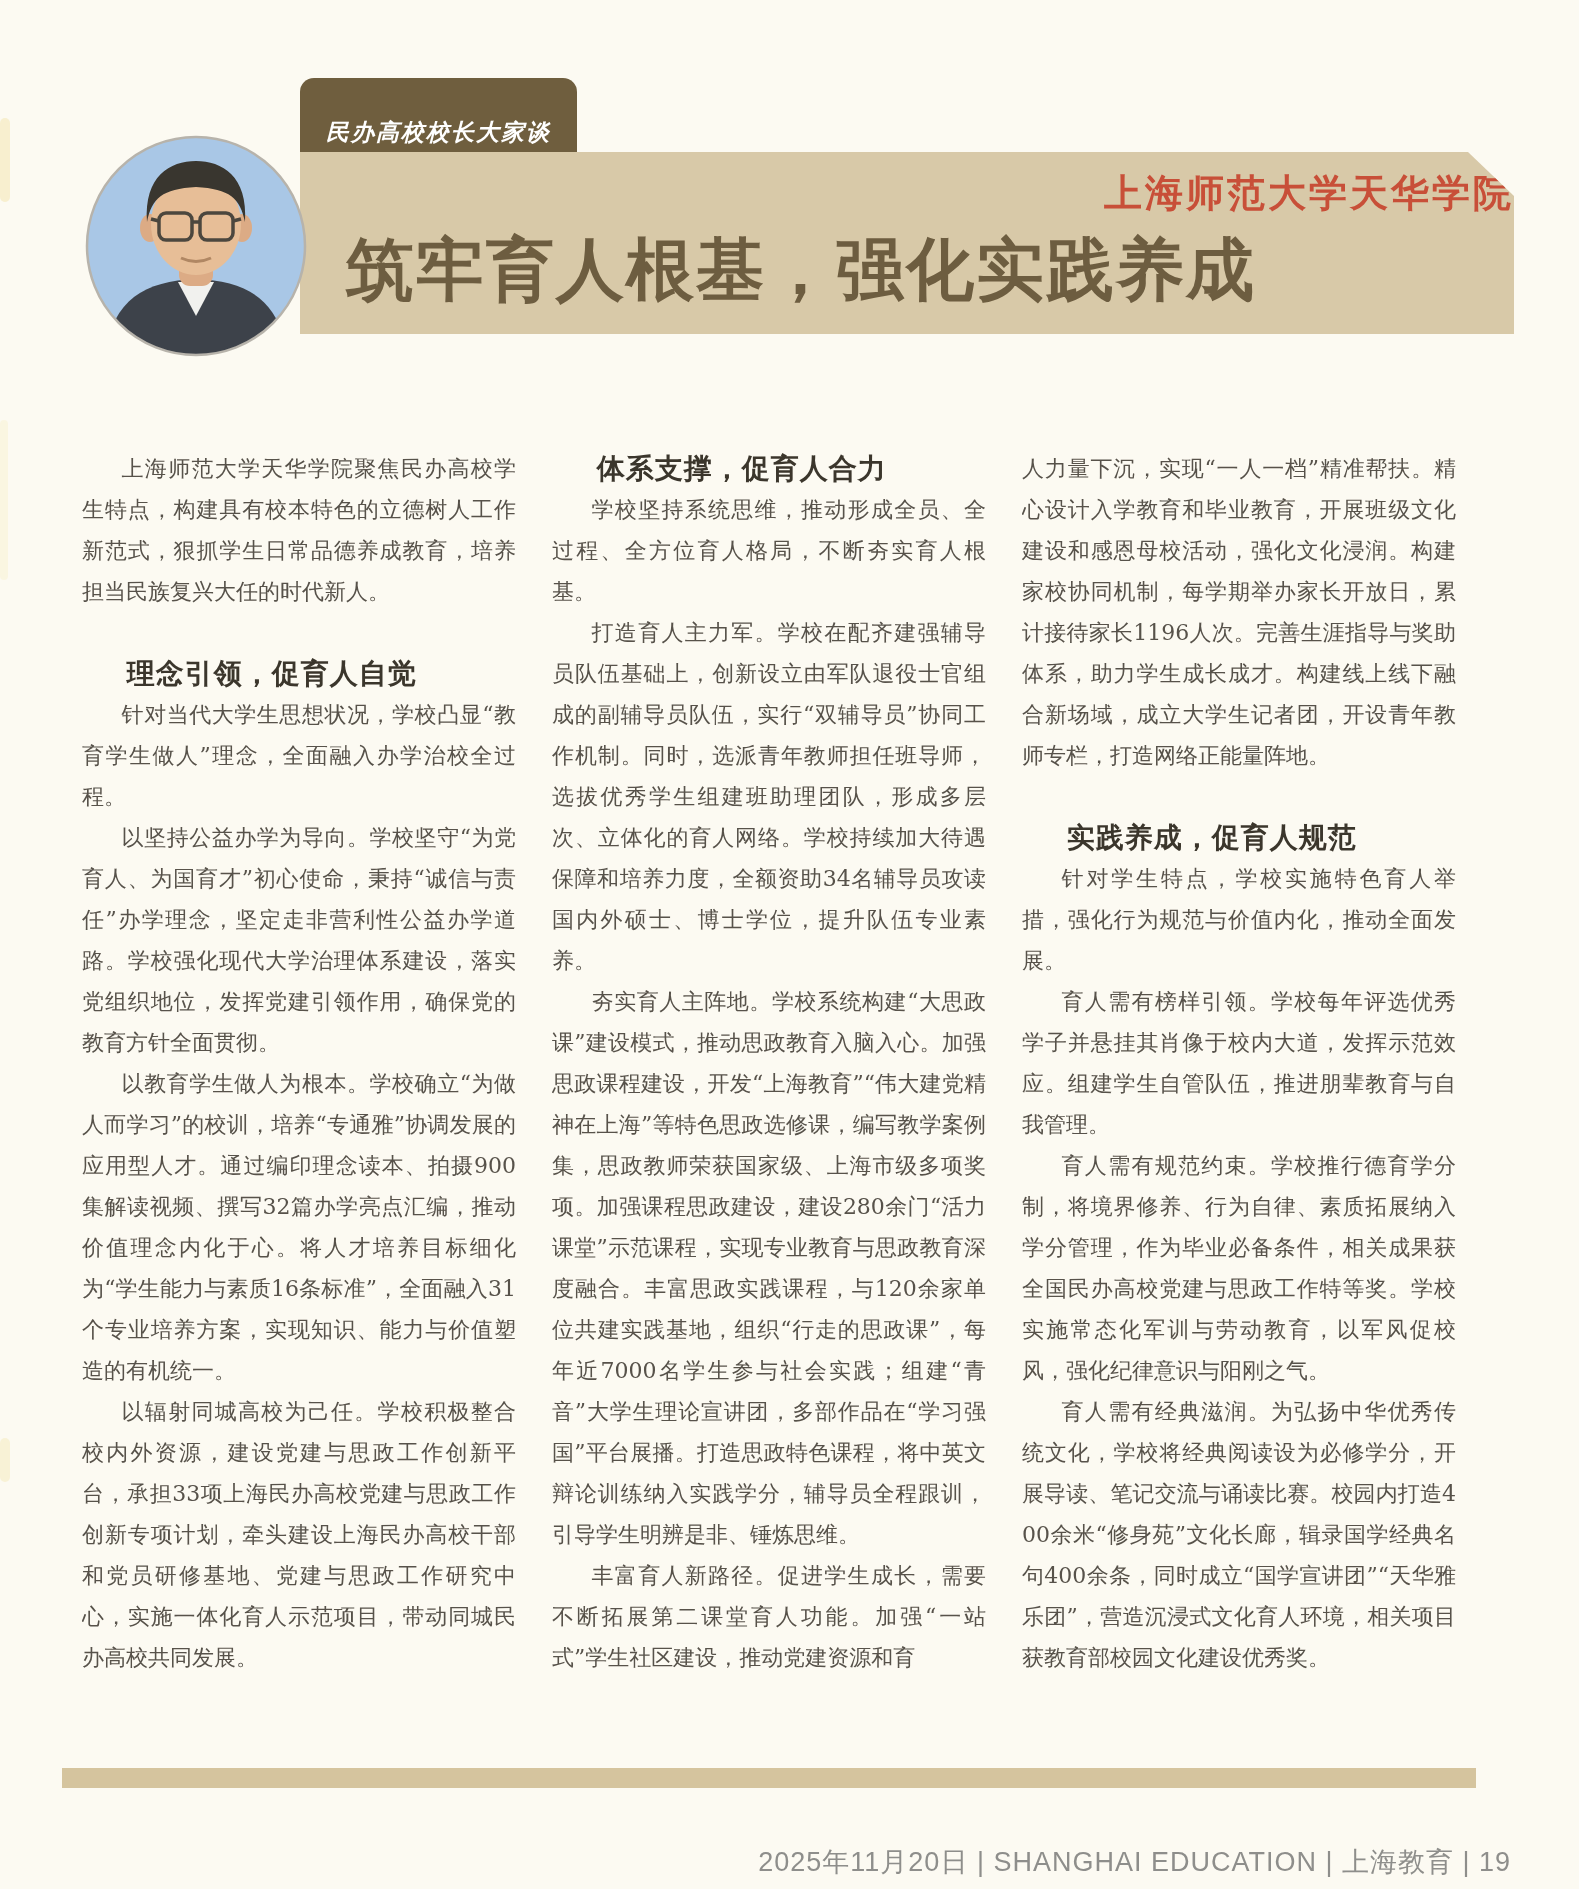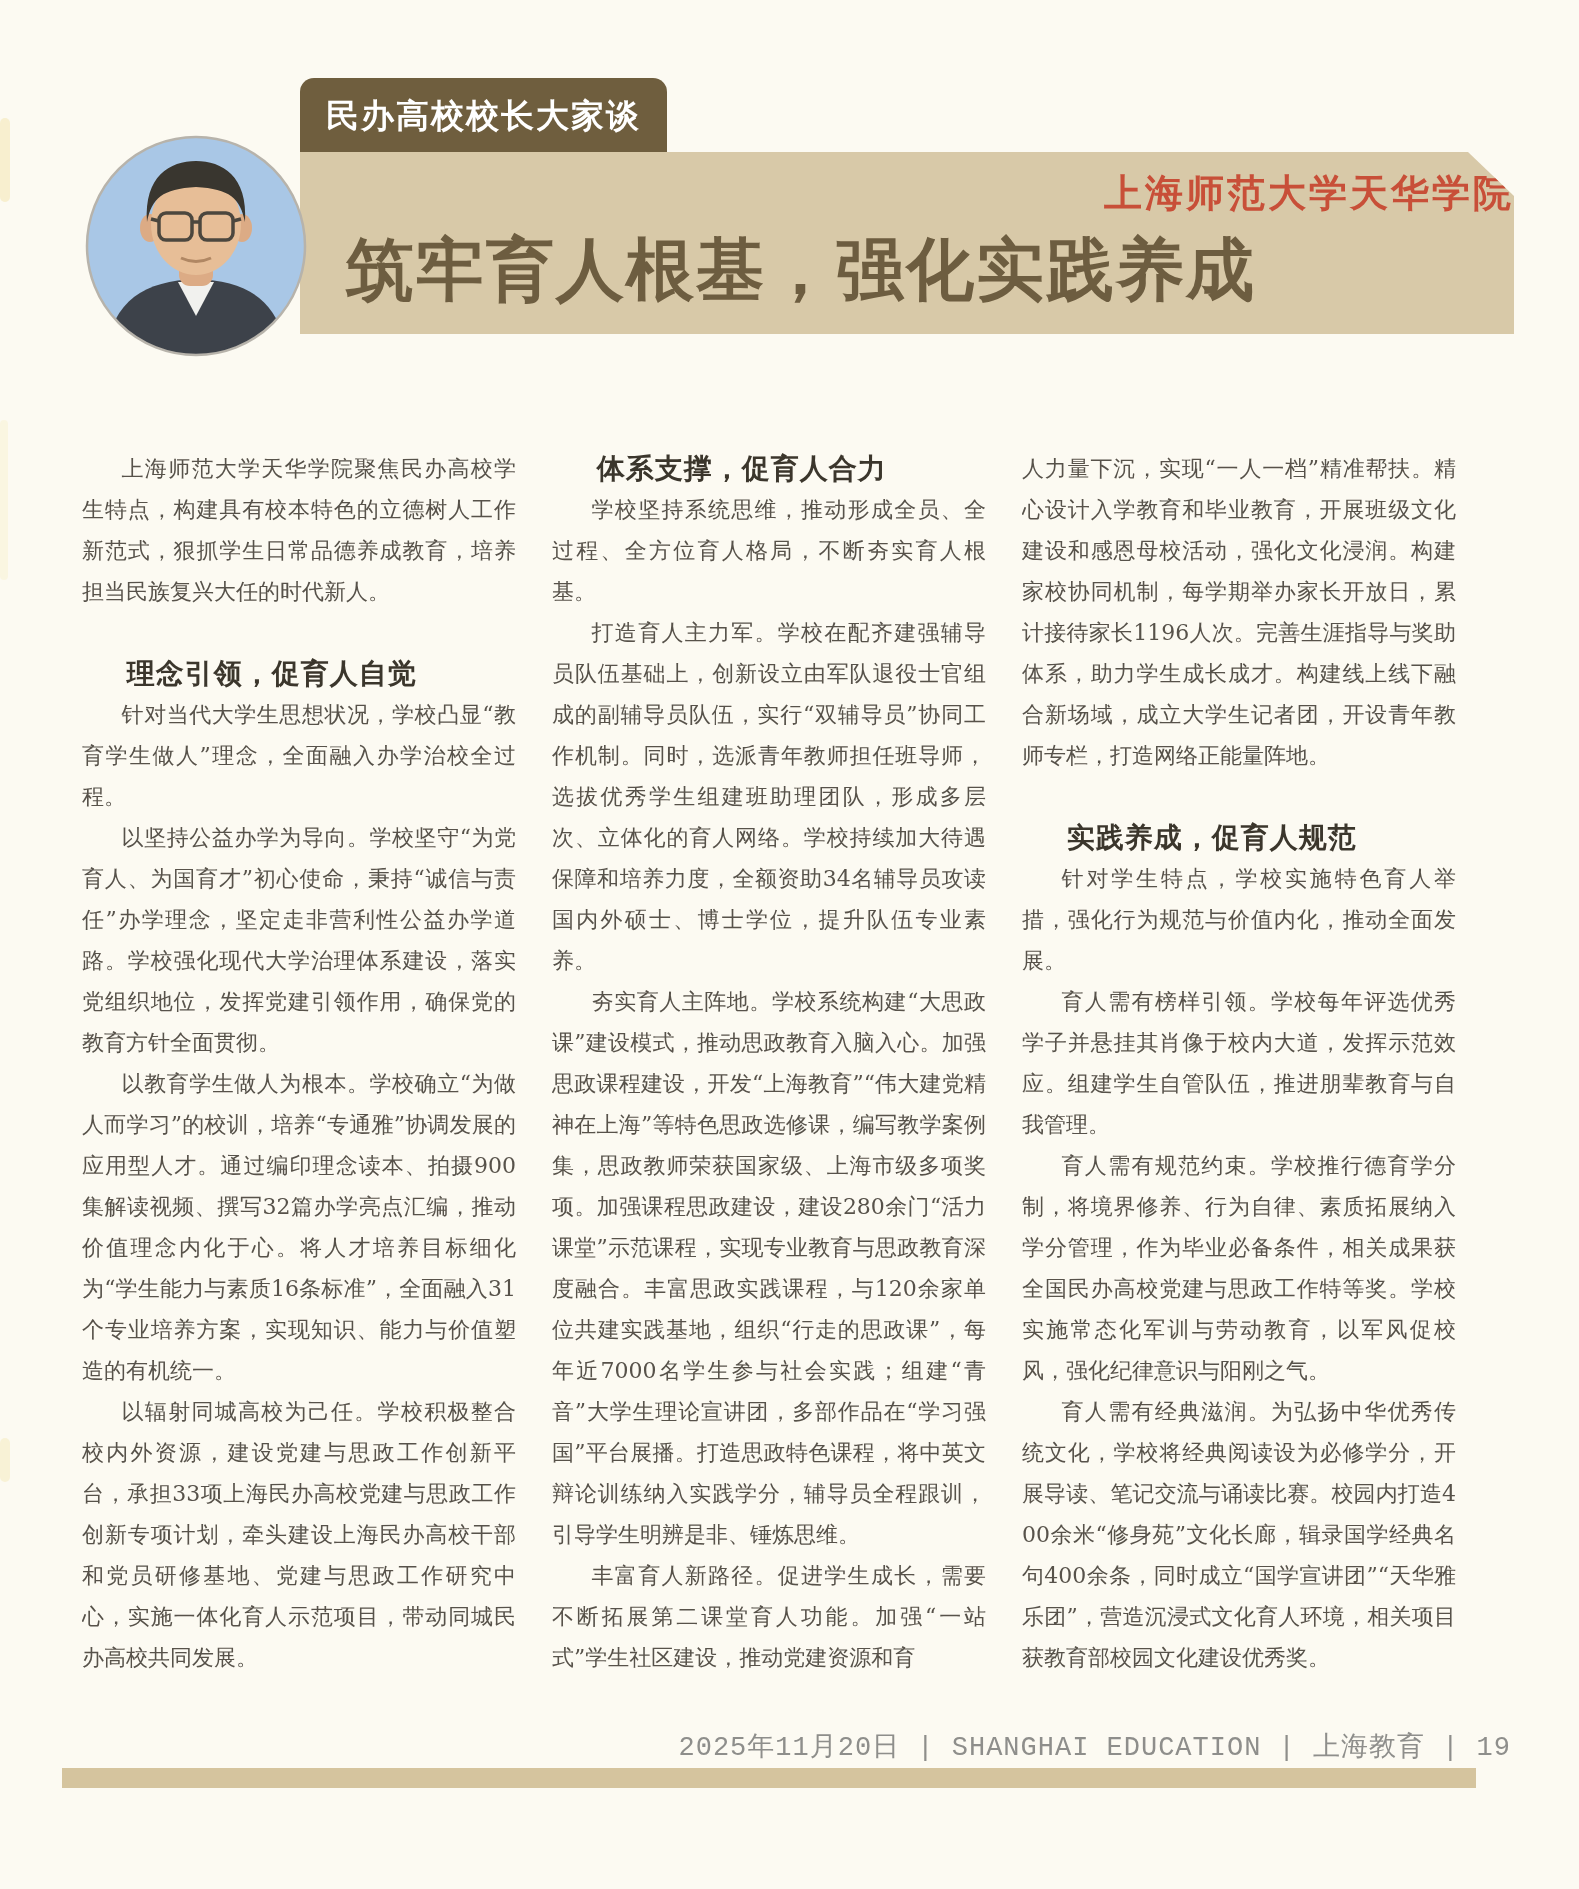--- a/index.html
+++ b/index.html
@@ -6,24 +6,24 @@
   body{background:#e9e7e0;font-family:"DejaVu Serif",serif;}
   .page{position:relative;width:1579px;height:1889px;margin:0 auto;overflow:hidden;
         background:var(--paper,#fcfaf2);}
   
   .smudge{position:absolute;left:0;border-radius:6px;pointer-events:none;}
   .s1{top:118px;width:10px;height:84px;background:#f6ecc6;opacity:.8;}
   .s2{top:420px;width:8px;height:160px;background:#faf3da;opacity:.7;}
   .s3{top:1438px;width:10px;height:44px;background:#f7eecb;opacity:.7;}
 
   
-  .badge{position:absolute;left:300px;top:78px;height:74px;padding:0 26px;
+  .badge{position:absolute;left:300px;top:78px;height:74px;padding:16px 26px;
          background:var(--badge_bg,#6f5e3e);border-radius:14px 14px 0 0;
-         font-family:"Liberation Sans",sans-serif;font-weight:bold;font-size:33px;
-         letter-spacing:2px;color:var(--badge_text,#ffffff);line-height:76px;}
+         font-family:"Liberation Sans",sans-serif;font-weight:bold;font-size:23px;
+         letter-spacing:2px;color:var(--badge_text,#ffffff);line-height:76px;font-style:italic;}
   .header-box{position:absolute;left:300px;top:152px;width:1214px;height:182px;
          background:var(--panel_bg,#d8c9a8);padding-left:46px;box-sizing:border-box;
          clip-path:polygon(0 0, calc(100% - 46px) 0, 100% 44px, 100% 100%, 0 100%);}
   .school{margin-top:16px;font-family:"Liberation Sans",sans-serif;font-weight:bold;
          font-size:38px;letter-spacing:3px;color:var(--school_red,#c84f38);text-align:right;}
   .title{margin-top:6px;font-family:"Liberation Sans",sans-serif;font-weight:bold;
          font-size:68px;letter-spacing:2px;color:var(--title_brown,#6d5d40);}
   .byline{margin-top:14px;font-family:"Liberation Sans",sans-serif;
          font-size:31px;letter-spacing:1.5px;color:var(--byline,#564f3c);}
   .avatar{position:absolute;left:84px;top:134px;width:224px;height:224px;}
@@ -33,22 +33,22 @@
   .para{margin:0;font-size:22px;line-height:41px;color:var(--body_text,#57524a);
         text-align:justify;text-indent:1.8em;word-break:break-all;}
   .para.cont{text-indent:0;}
   .subhead{margin:41px 0 0 0;font-size:28px;font-weight:bold;line-height:41px;
         color:var(--heading_text,#3b362c);text-indent:1.6em;letter-spacing:1px;}
   .col > :first-child{margin-top:0;}
 
   
   .footer-rule{position:absolute;left:62px;top:1768px;width:1414px;height:20px;
         background:var(--rule_tan,#d5c49e);}
-  .footer-text{position:absolute;right:68px;top:1728px;
-        font-family:Liberation Mono, monospace;font-size:27px;letter-spacing:1px;
+  .footer-text{position:absolute;right:68px;top:1844px;
+        font-family:Liberation Sans, sans-serif;font-size:27px;letter-spacing:1px;
         color:var(--footer_text,#8e8e8b);}
 </style>
 </head>
 <body>
 
 <div class="page">
 
   <div class="smudge s1"></div>
   <div class="smudge s2"></div>
   <div class="smudge s3"></div>

